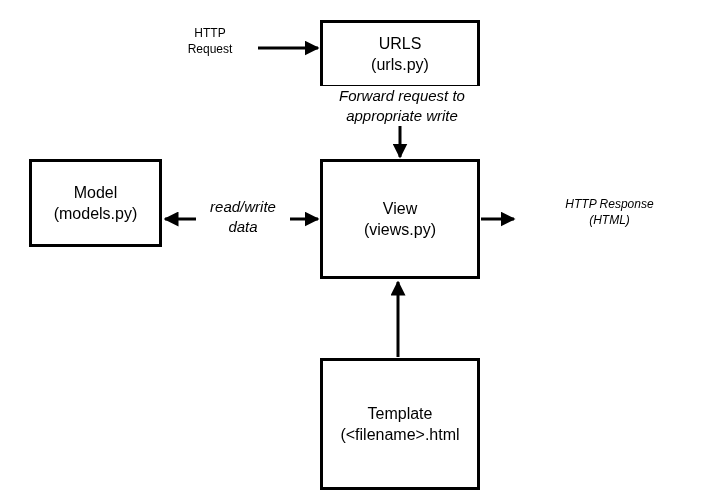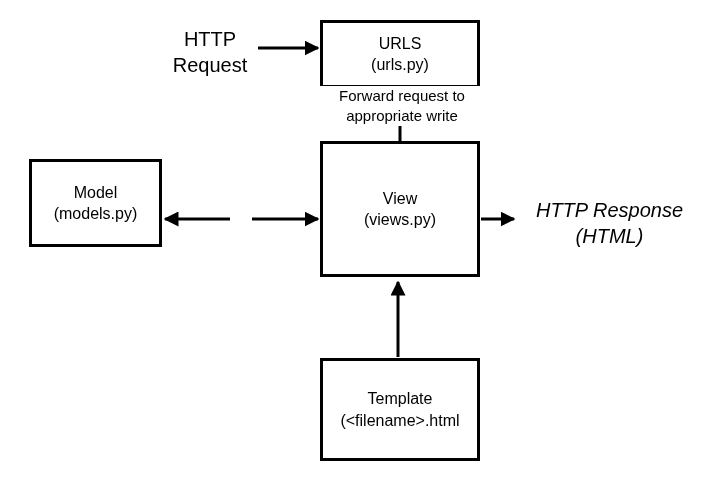--- a/index.html
+++ b/index.html
@@ -36,40 +36,41 @@
   .box-text {
     text-align: center;
     font-size: 16px;
     line-height: 1.32;
     white-space: nowrap;
     color: #000000;
   }
   .free-label {
     position: absolute;
     text-align: center;
-    font-size: 20px;
+    font-size: 12px;
     line-height: 1.32;
     white-space: nowrap;
     color: #000000;
   }
   .edge-label {
     position: absolute;
     text-align: center;
     font-size: 15px;
     line-height: 1.32;
     white-space: nowrap;
     color: #000000;
     background: #ffffff;
     padding: 0 2px;
+    font-style: italic;
   }
   
   #node-urls     { left: 320px; top: 20px;  width: 160px; height: 68px; }
   #node-model    { left: 29px;  top: 159px; width: 133px; height: 88px; }
-  #node-view     { left: 320px; top: 141px; width: 160px; height: 136px; }
-  #node-template { left: 320px; top: 358px; width: 160px; height: 103px; }
+  #node-view     { left: 320px; top: 159px; width: 160px; height: 120px; }
+  #node-template { left: 320px; top: 358px; width: 160px; height: 132px; }
 
   
   #label-http-request  { left: 155px; top: 26px;  width: 110px; }
   #label-http-response { left: 522px; top: 197px; width: 175px; font-style: italic; }
 
   
   #label-forward  { left: 312px; top: 86px;  width: 176px; }
   #label-readwrite{ left: 196px; top: 197px; width: 90px; }
 </style>
 </head>
@@ -146,14 +147,18 @@
   <div class="free-label" id="label-http-response">
     <div>HTTP Response</div>
     <div>(HTML)</div>
   </div>
 
   <div class="edge-label" id="label-forward">
     <div>Forward request to</div>
     <div>appropriate write</div>
   </div>
 
+  <div class="edge-label" id="label-readwrite">
+    <div>read/write</div>
+    <div>data</div>
+  </div>
 
 </div>
 
 </body></html>

